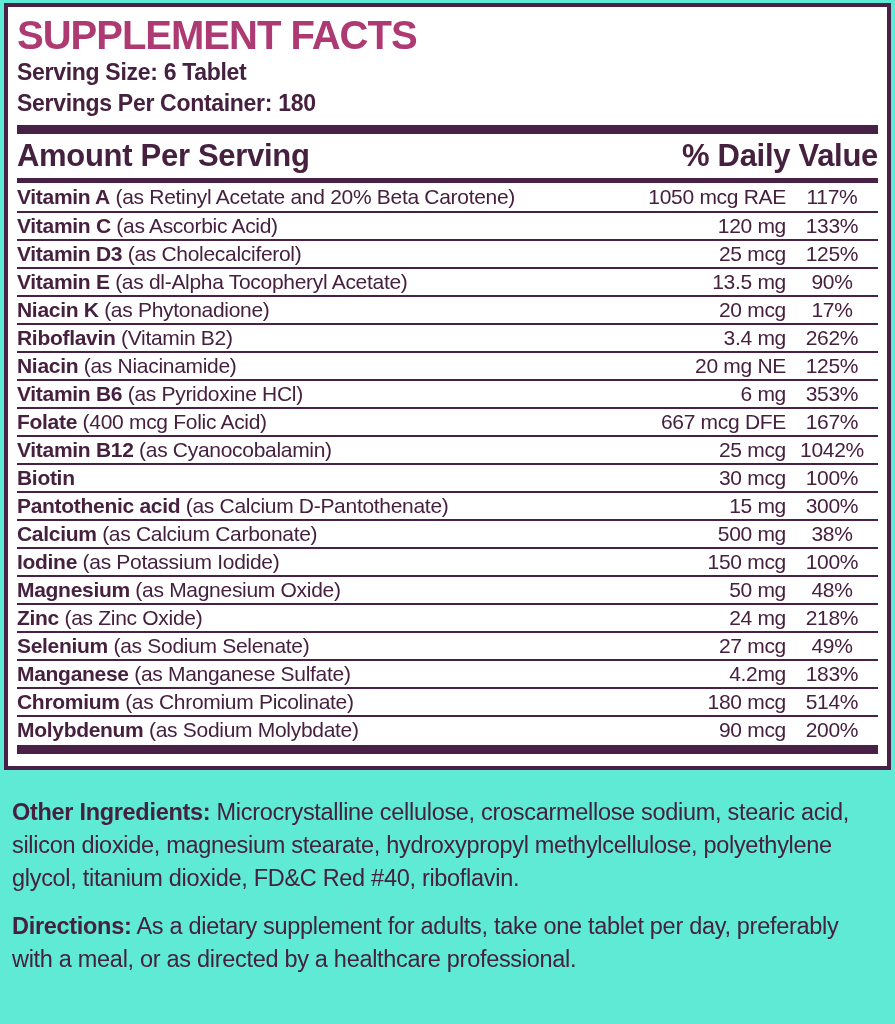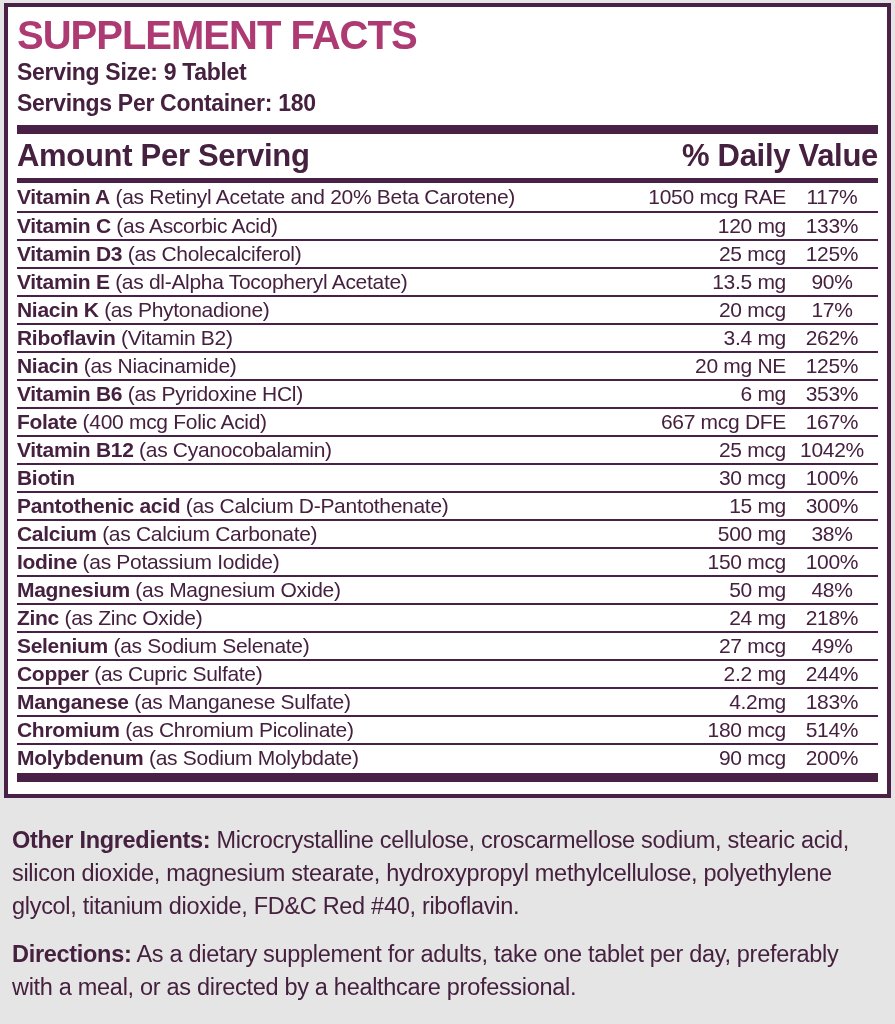--- a/index.html
+++ b/index.html
@@ -6,21 +6,21 @@
   html, body {
     width: 895px;
     background: #ffffff;
     font-family: "Liberation Sans", "DejaVu Sans", sans-serif;
     color: #45203F;
   }
   .page {
     width: 895px;
     height: 1024px;
     padding: 3px 4px 4px 4px;
-    background: #e5e5e5;
+    background: #5eead4;
   }
   .panel {
     border: 4px solid #4A2146;
     padding: 4px 9px 12px 9px;
     background: #fff;
   }
   .title {
     color: #AD3A73;
     font-size: 40px;
     font-weight: bold;
@@ -73,21 +73,21 @@
   .footnote.directions { margin-top: 15px; }
   .footnote b { font-weight: bold; }
 </style>
 </head>
 <body>
 
 <div class="page">
 
   <div class="panel">
     <div class="title">SUPPLEMENT FACTS</div>
-    <div class="serving-line">Serving Size: 9 Tablet</div>
+    <div class="serving-line">Serving Size: 6 Tablet</div>
     <div class="serving-line">Servings Per Container: 180</div>
 
     <div class="bar thick"></div>
 
     <div class="header-row">
       <span>Amount Per Serving</span>
       <span>% Daily Value</span>
     </div>
 
     <div class="bar medium"></div>
@@ -172,25 +172,20 @@
           <span class="cell-name"><b>Zinc</b> (as Zinc Oxide)</span>
           <span class="cell-amount">24 mg</span>
           <span class="cell-dv">218%</span>
         </div>
         <div class="row">
           <span class="cell-name"><b>Selenium</b> (as Sodium Selenate)</span>
           <span class="cell-amount">27 mcg</span>
           <span class="cell-dv">49%</span>
         </div>
         <div class="row">
-          <span class="cell-name"><b>Copper</b> (as Cupric Sulfate)</span>
-          <span class="cell-amount">2.2 mg</span>
-          <span class="cell-dv">244%</span>
-        </div>
-        <div class="row">
           <span class="cell-name"><b>Manganese</b> (as Manganese Sulfate)</span>
           <span class="cell-amount">4.2mg</span>
           <span class="cell-dv">183%</span>
         </div>
         <div class="row">
           <span class="cell-name"><b>Chromium</b> (as Chromium Picolinate)</span>
           <span class="cell-amount">180 mcg</span>
           <span class="cell-dv">514%</span>
         </div>
         <div class="row">

